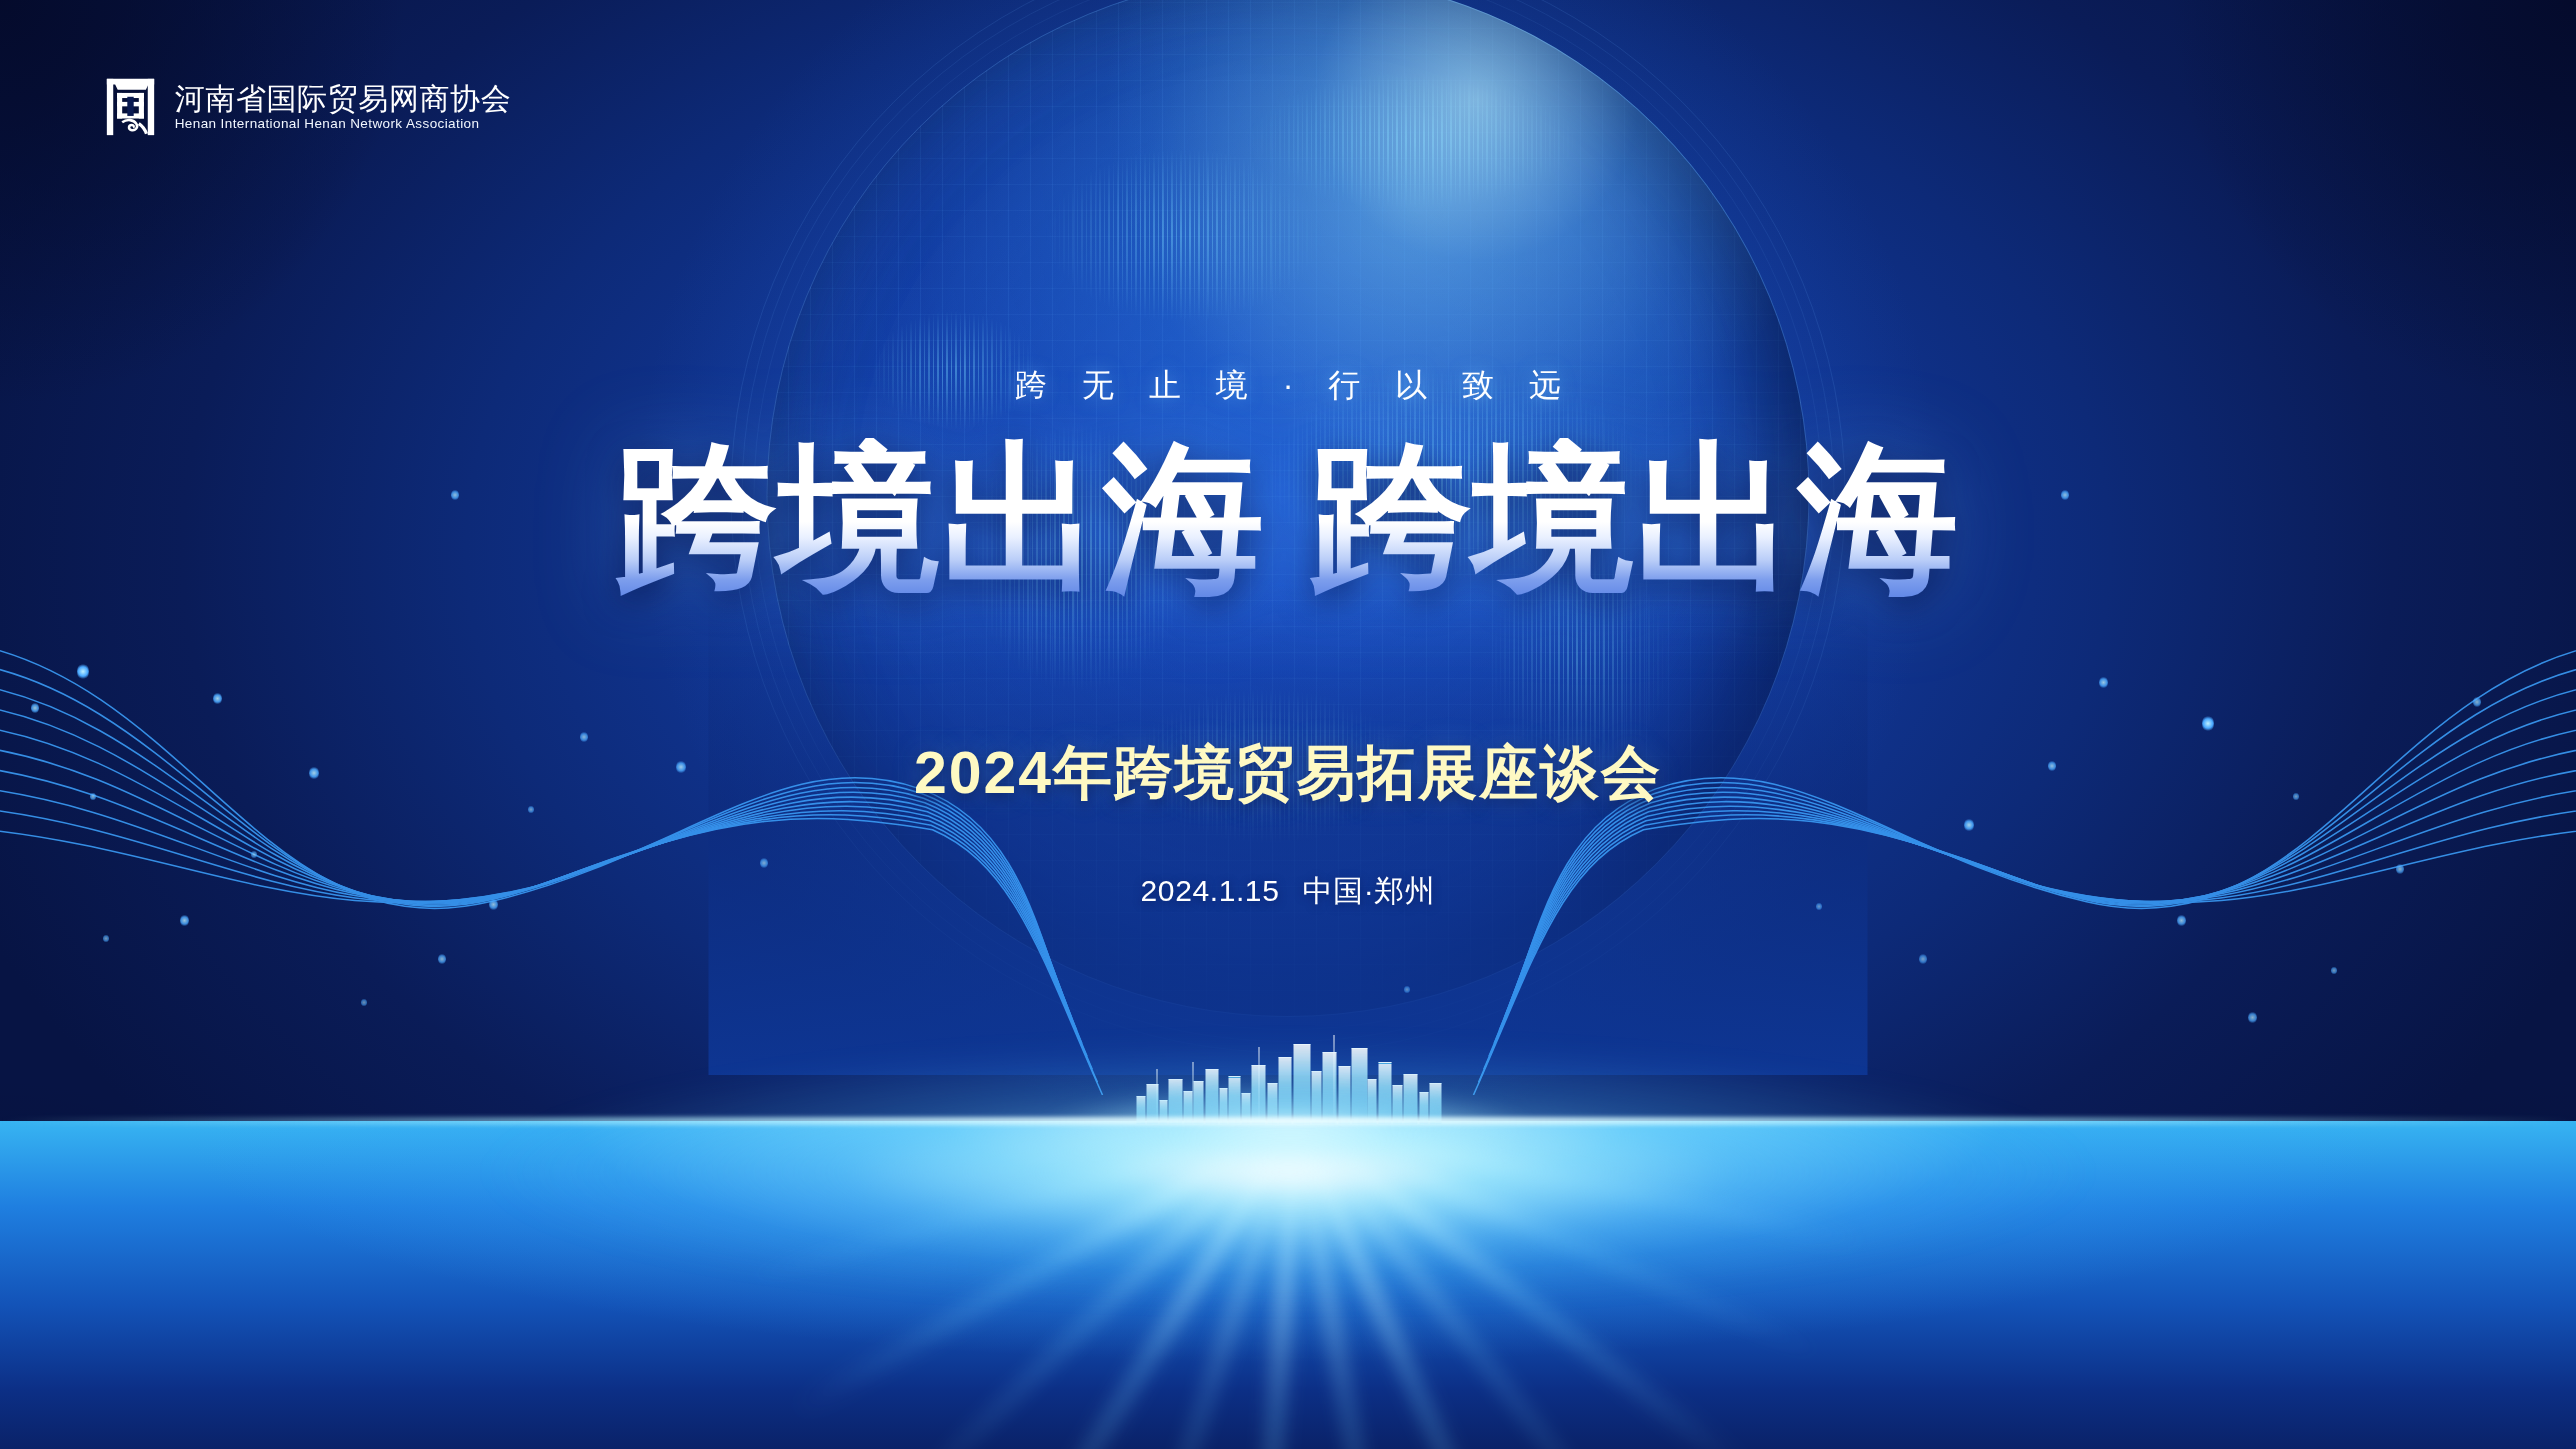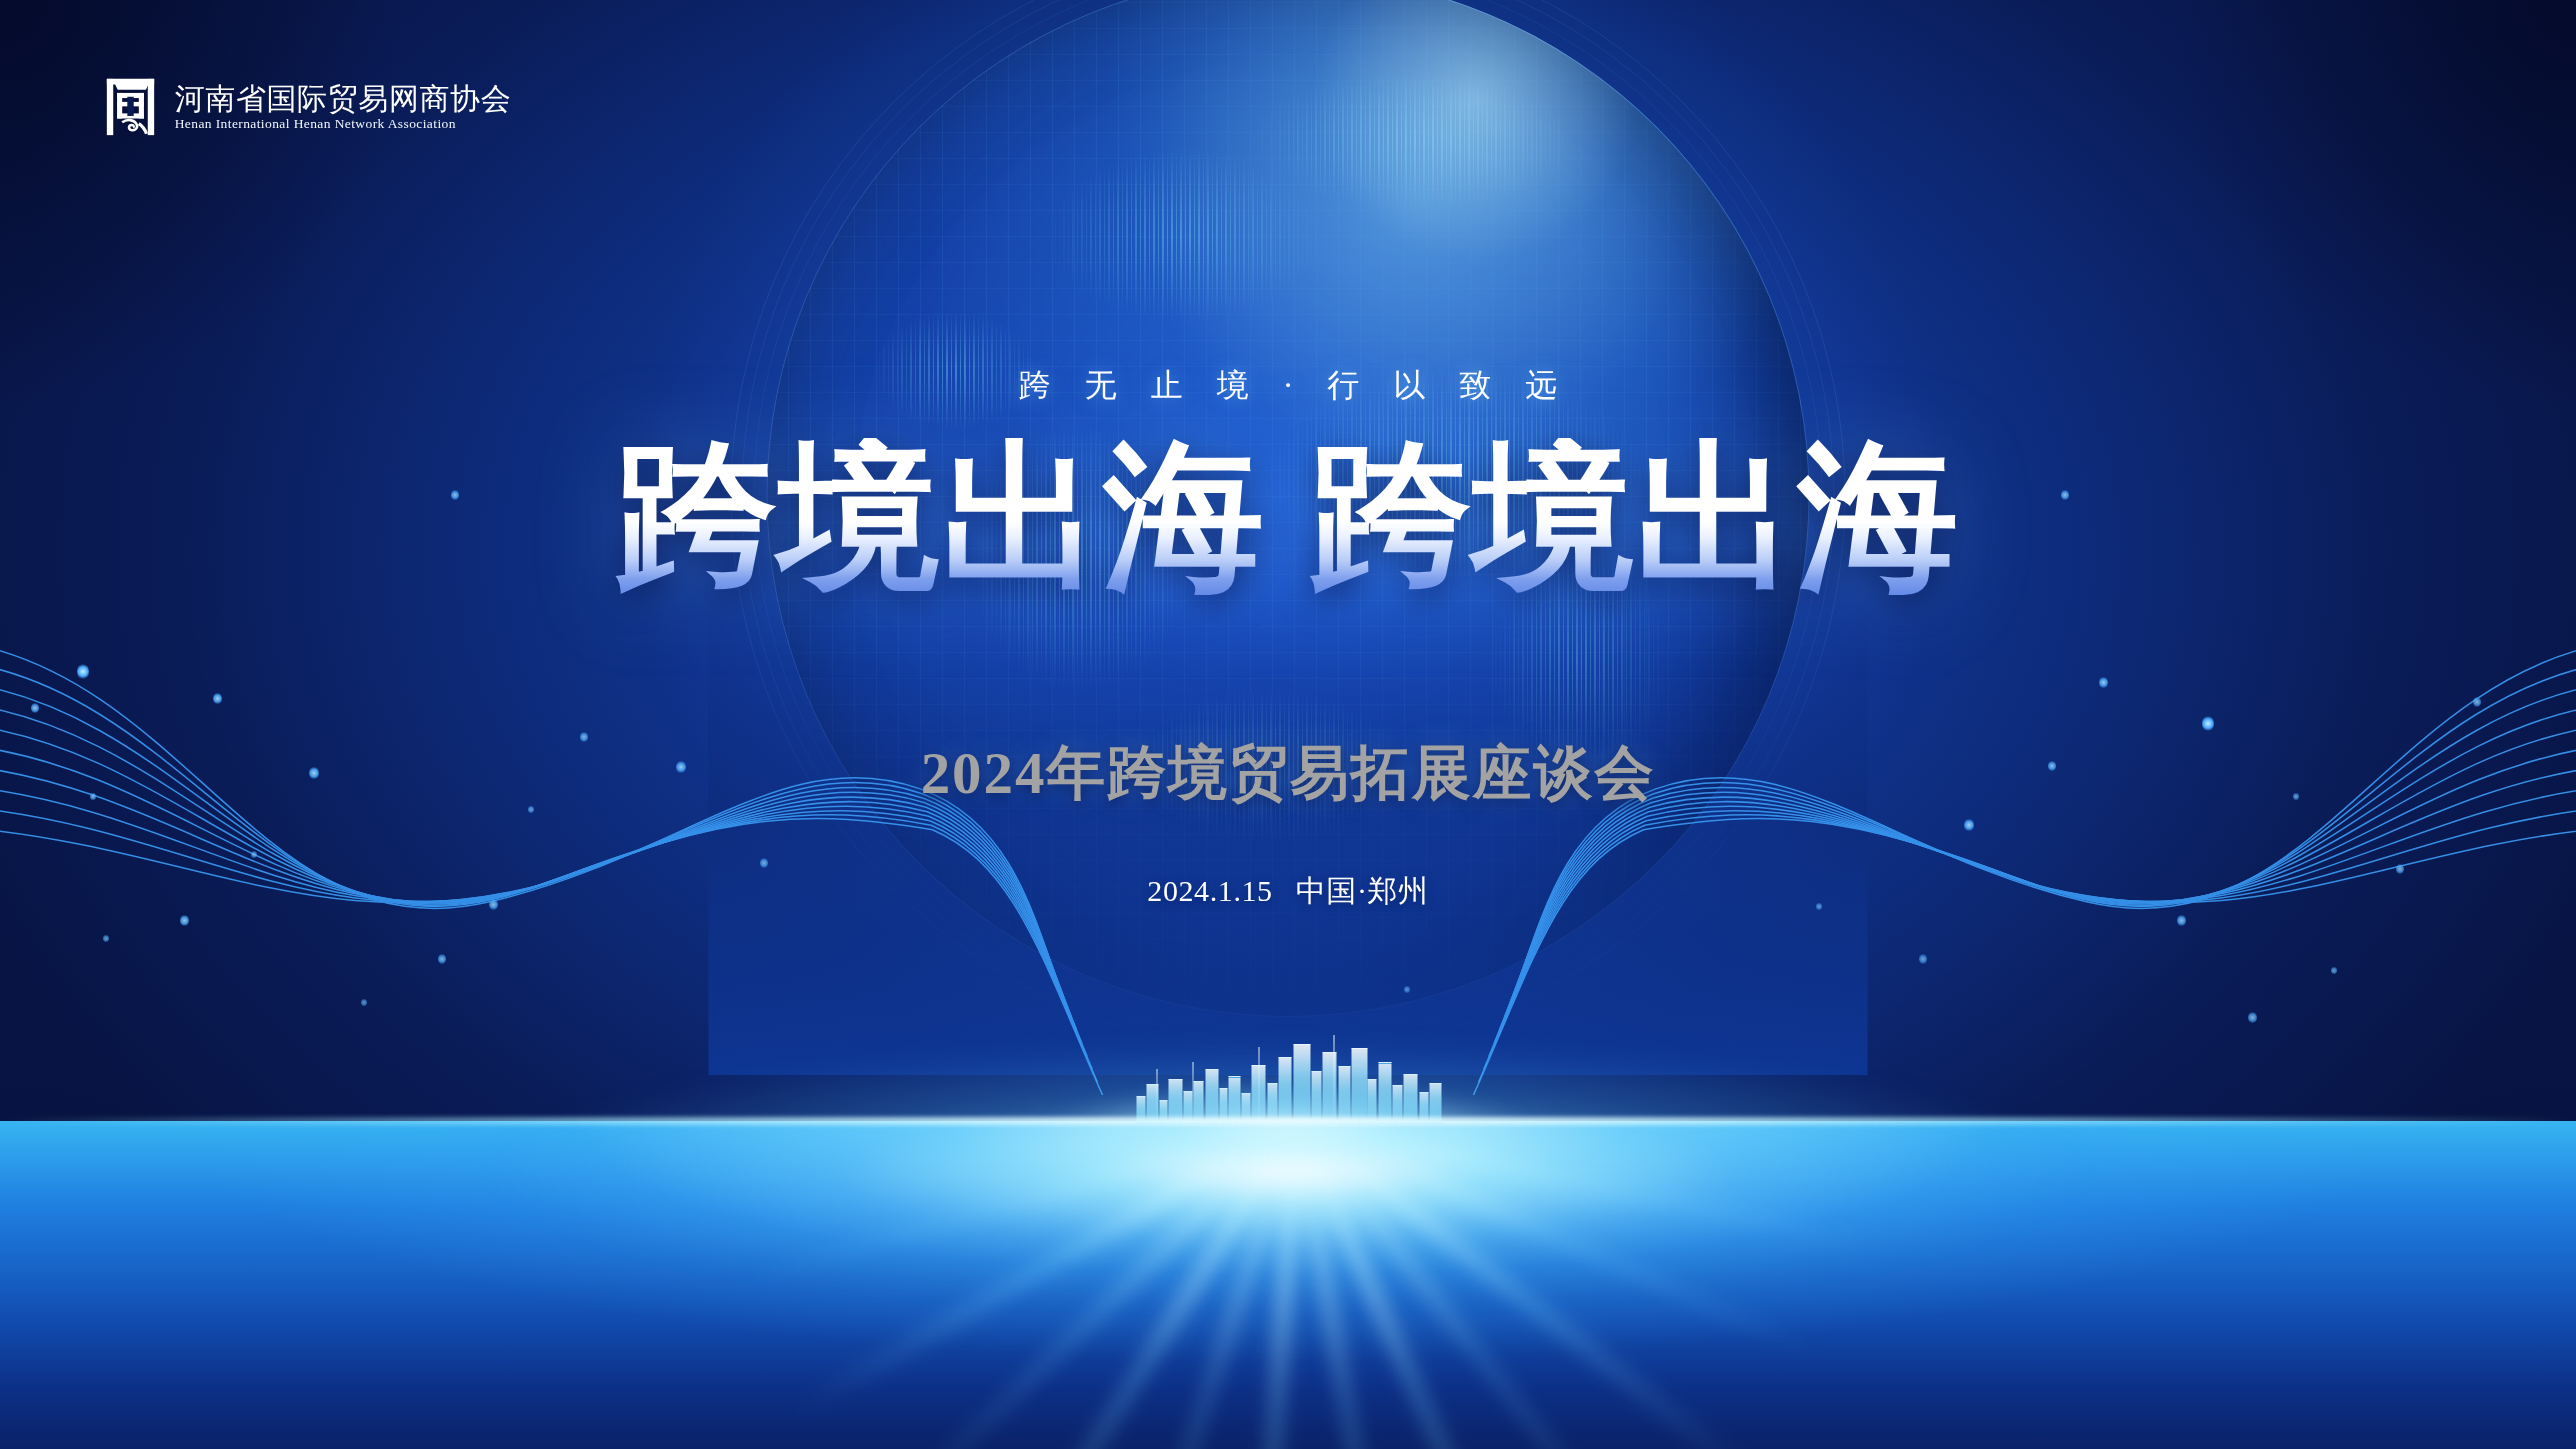--- a/index.html
+++ b/index.html
@@ -3,21 +3,21 @@
 <meta charset="utf-8">
 <style>
   html,body{margin:0;padding:0;background:#05103a;}
   *{box-sizing:border-box;}
 
   .stage{
     position:relative;
     width:2576px;height:1449px;
     overflow:hidden;
     background:#0a1a52;
-    font-family:Liberation Serif, serif;
+    font-family:Liberation Sans, sans-serif;
   }
 
   
   .bg-base{
     position:absolute;inset:0;
     background:
       radial-gradient(ellipse 1417px 966px at 50% 38%, #1a47b8 0%, #123a9e 30%, #0d2a78 58%, #0a1c58 78%, #071444 100%),
       linear-gradient(180deg,#08164a 0%,#0d2a78 40%,#0f3ba0 70%,#0a2260 100%);
   }
   .bg-corner-dark{
@@ -205,21 +205,21 @@
     letter-spacing:1.3px;
     white-space:nowrap;
     background:linear-gradient(180deg,#ffffff 0%,#ffffff 52%,#e9f0ff 62%,#b9cdf8 76%,#7d9eed 88%,#5f86e6 100%);
     -webkit-background-clip:text;background-clip:text;
     -webkit-text-fill-color:transparent;color:transparent;
     filter:drop-shadow(0 9px 16.7px rgba(4,16,70,.65)) drop-shadow(0 0 39px rgba(110,190,255,.30));
   }
   .title .gap{display:inline-block;width:45px;}
   .subtitle{
     position:absolute;left:0;right:0;top:744px;
-    color:#a3a3a3;font-size:59px;font-weight:700;letter-spacing:1.9px;line-height:1;
+    color:#fef9c3;font-size:59px;font-weight:700;letter-spacing:1.9px;line-height:1;
     text-shadow:0 3.9px 14px rgba(5,20,80,.75), 0 0 26px rgba(120,200,255,.35);
   }
   .datebar{
     position:absolute;left:0;right:0;top:876px;
     color:#ffffff;font-size:30px;font-weight:400;letter-spacing:0.6px;line-height:1;
     text-shadow:0 1.9px 9px rgba(5,20,80,.6);
   }
   .datebar .sep{display:inline-block;width:23px;}
 </style>
 </head>

